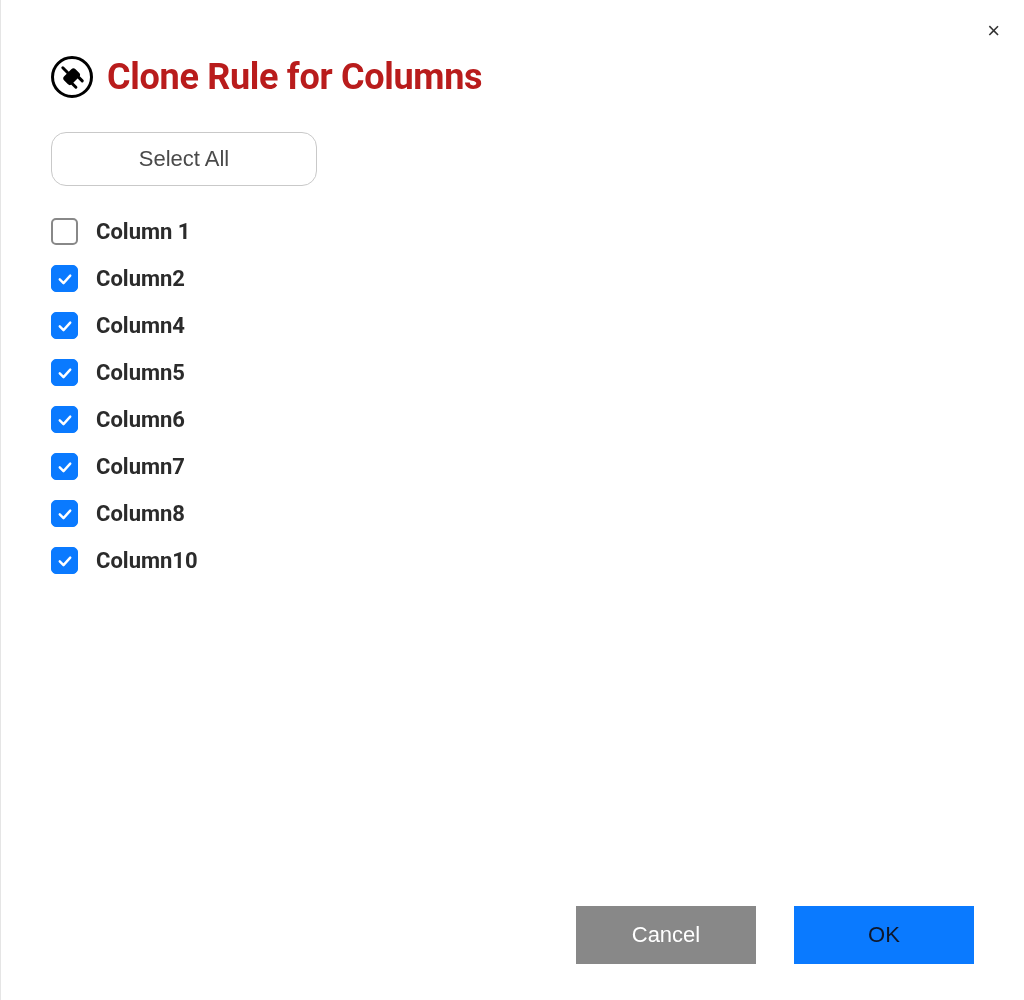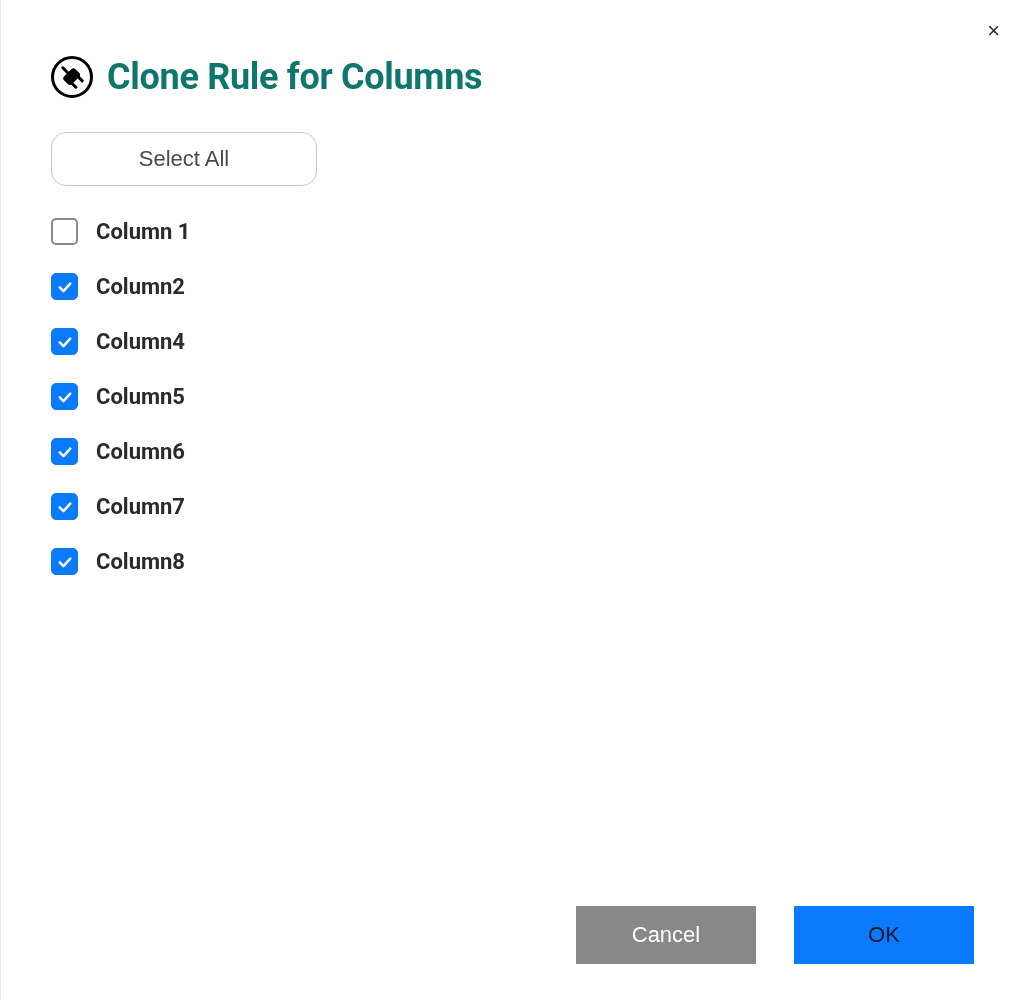--- a/index.html
+++ b/index.html
@@ -40,38 +40,38 @@
       margin-bottom: 34px;
     }
     .header-icon {
       width: 42px;
       height: 42px;
       flex-shrink: 0;
     }
     .header-title {
       font-size: 36px;
       font-weight: 700;
-      color: #0f766e;
+      color: #b91c1c;
       letter-spacing: -0.3px;
     }
     .select-all-btn {
       width: 266px;
       height: 54px;
       background: #ffffff;
       border: 1px solid #c9c9c9;
       border-radius: 15px;
       font-size: 22px;
       color: #4a4a4a;
       cursor: pointer;
       margin-bottom: 32px;
     }
     .column-list {
       display: flex;
       flex-direction: column;
-      gap: 28px;
+      gap: 20px;
     }
     .column-row {
       display: flex;
       align-items: center;
       gap: 18px;
     }
     .checkbox {
       width: 27px;
       height: 27px;
       border-radius: 5px;
@@ -195,20 +195,28 @@
         <span class="column-label">Column7</span>
       </div>
       <div class="column-row">
         <div class="checkbox checked">
           <svg viewBox="0 0 24 24" fill="none">
             <path d="M5 12.5 L10 17.5 L19 7.5" stroke="#fff" stroke-width="3.2" stroke-linecap="round" stroke-linejoin="round"></path>
           </svg>
         </div>
         <span class="column-label">Column8</span>
       </div>
+      <div class="column-row">
+        <div class="checkbox checked">
+          <svg viewBox="0 0 24 24" fill="none">
+            <path d="M5 12.5 L10 17.5 L19 7.5" stroke="#fff" stroke-width="3.2" stroke-linecap="round" stroke-linejoin="round"></path>
+          </svg>
+        </div>
+        <span class="column-label">Column10</span>
+      </div>
     </div>
 
   <div class="footer">
     <button class="btn btn-cancel">Cancel</button>
     <button class="btn btn-ok">OK</button>
   </div>
 
 </div>
 
 </body></html>

